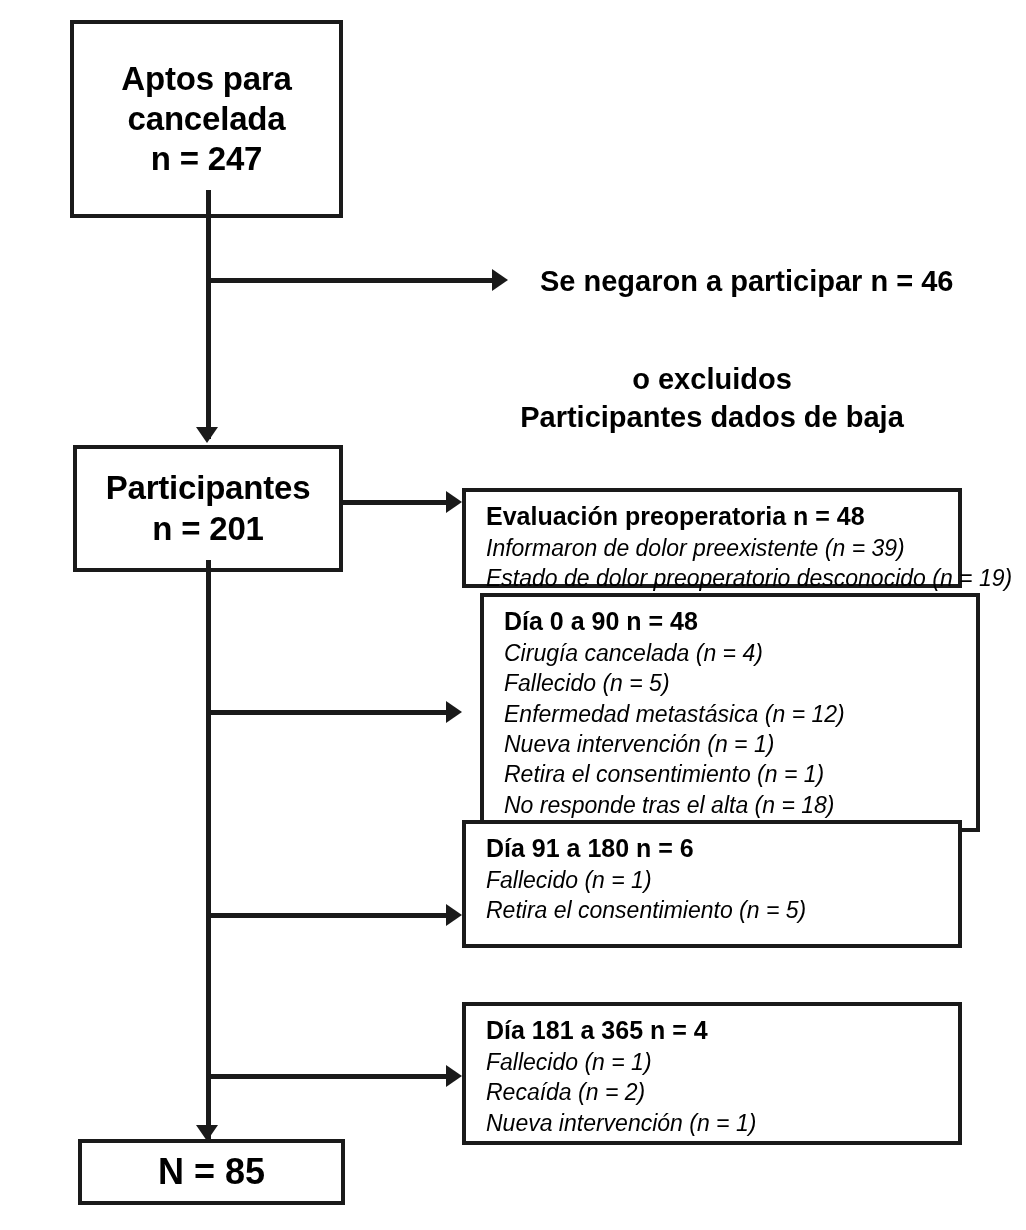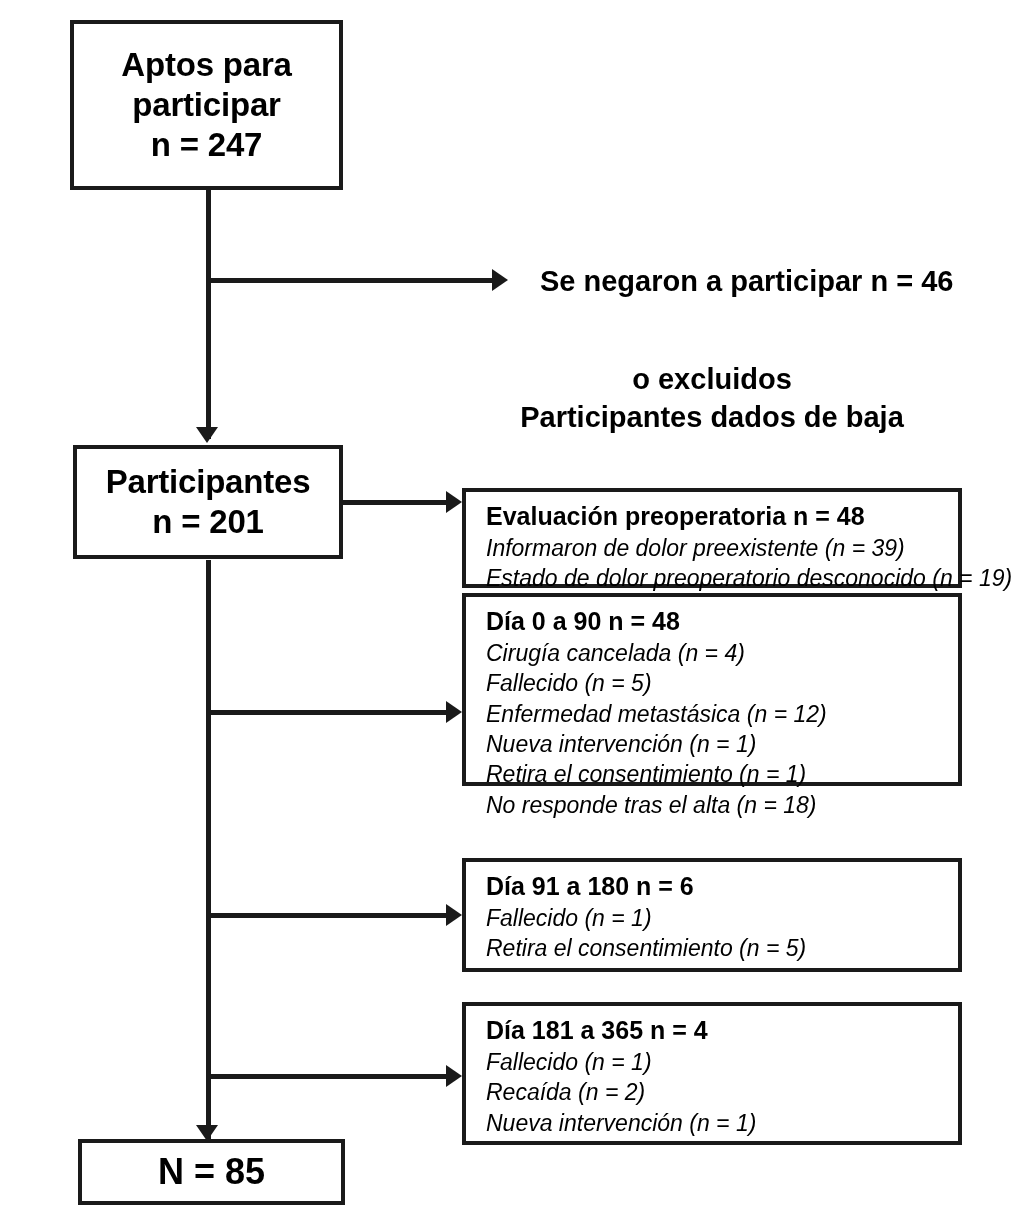--- a/index.html
+++ b/index.html
@@ -43,24 +43,24 @@
     letter-spacing: -0.2px;
   }
   .box-line {
     font-weight: bold;
     font-size: 33px;
     line-height: 1.22;
   }
 
   
   #box-eligible {
-    left: 70px; top: 20px; width: 273px; height: 170px;
+    left: 70px; top: 20px; width: 273px; height: 198px;
   }
   #box-participants {
-    left: 73px; top: 445px; width: 270px; height: 114px; align-items: center;
+    left: 73px; top: 445px; width: 270px; height: 127px; align-items: center;
   }
   #box-final {
     left: 78px; top: 1139px; width: 267px; height: 66px;
   }
   #box-final .box-line { font-size: 36px; }
 
   
   .excl {
     left: 462px;
     width: 500px;
@@ -74,22 +74,22 @@
     line-height: 1.32;
     white-space: nowrap;
   }
   .excl .excl-item {
     font-style: italic;
     font-size: 23px;
     line-height: 1.32;
     white-space: nowrap;
   }
   #box-preop   { top: 448px; height: 100px; margin-top: 40px; }
-  #box-d0-90   { top: 593px; height: 193px; }
-  #box-d91-180 { top: 858px; height: 114px; }
+  #box-d0-90   { top: 593px; height: 239px; margin-left: 18px; }
+  #box-d91-180 { top: 820px; height: 128px; }
   #box-d181-365{ top: 1002px; height: 143px; }
 
   
   .free-text {
     position: absolute;
     font-weight: bold;
     white-space: nowrap;
   }
   #text-refused {
     left: 540px; top: 265px;
@@ -150,21 +150,21 @@
   #branch-d181    { left: 206px; top: 1074px; width: 248px; }
   #arrow-d181     { left: 446px; top: 1065px; }
 </style>
 </head>
 <body>
 
 <div id="flowchart">
 
   <div class="box center" id="box-eligible">
     <div class="box-title">Aptos para</div>
-    <div class="box-title">participar</div>
+    <div class="box-title">cancelada</div>
     <div class="box-title">n = 247</div>
   </div>
 
   <div class="vline" id="spine-top"></div>
   <div class="arrow-down" id="arrow-to-part"></div>
 
   <div class="hline" id="branch-refused"></div>
   <div class="arrow-right" id="arrow-refused"></div>
   <div class="free-text" id="text-refused">Se negaron a participar n = 46</div>
 

